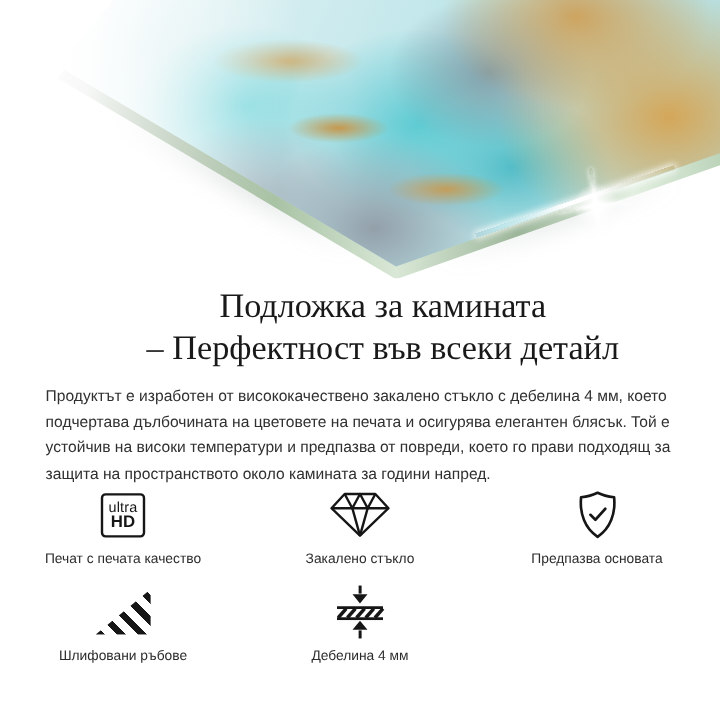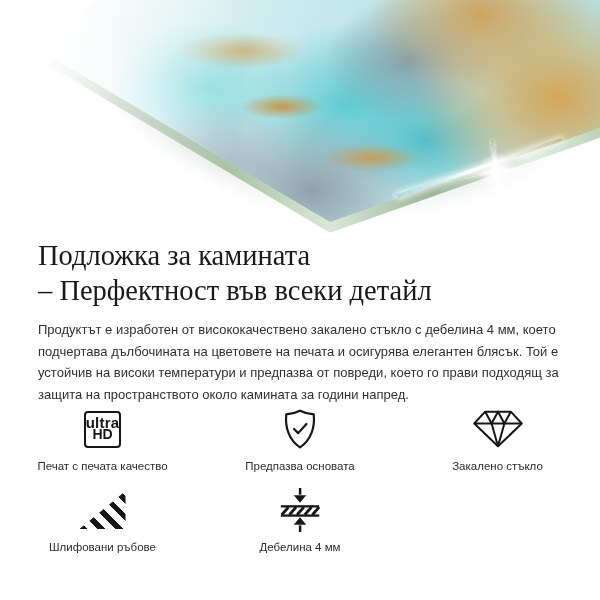--- a/index.html
+++ b/index.html
@@ -60,39 +60,39 @@
     position:absolute; inset:10px;
     background:radial-gradient(circle, rgba(255,255,255,.98) 0 12%, rgba(255,255,255,0) 62%);
   }
   .sparkle .ray-h, .sparkle .ray-v { position:absolute; background:linear-gradient(to right, rgba(255,255,255,0), #fff 42%, #fff 58%, rgba(255,255,255,0)); box-shadow:0 0 4px rgba(255,255,255,.95); }
   .sparkle .ray-h { left:0; top:30px; width:64px; height:2.5px; }
   .sparkle .ray-v { left:30px; top:0; width:2.5px; height:64px; background:linear-gradient(to bottom, rgba(255,255,255,0), #fff 42%, #fff 58%, rgba(255,255,255,0)); }
 
   
   h1 {
     margin:6px 0 0 38px; font-family:"Liberation Serif","DejaVu Serif",serif;
-    font-weight:400; font-size:28.5px; line-height:35px; color:#191919; letter-spacing:0;
+    font-weight:400; font-size:28.5px; line-height:35px; color:#191919; letter-spacing:0;text-align:center;
   }
   .lede {
     margin:11px 38px 0 38px; width:530px;
     font-size:13px; line-height:21.5px; color:#303030;
   }
 
   
   .features { display:grid; grid-template-columns:205px 190px 205px; row-gap:16px; margin-top:2px; width:600px; }
   .feature { display:flex; flex-direction:column; align-items:center; }
   .icon-box { height:44px; display:flex; align-items:center; justify-content:center; }
   .feature-label { margin-top:9px; font-size:11.5px; color:#2c2c2c; white-space:nowrap; }
   .icon-box svg { display:block; }
 
   .uhd-box {
     width:33px; height:33px; border:2.5px solid #161616; border-radius:4px;
     display:flex; flex-direction:column; align-items:center; justify-content:center;
   }
-  .uhd-top { font-size:15px; font-weight:700; line-height:10px; color:#161616; letter-spacing:.2px; }
+  .uhd-top { font-size:12px; font-weight:400; line-height:10px; color:#161616; letter-spacing:.2px; }
   .uhd-bottom { font-size:14px; font-weight:800; line-height:13px; color:#161616; }
 
   .edges-shape {
     width:46px; height:38px;
     background:repeating-linear-gradient(45deg, #161616 0 5.5px, transparent 5.5px 12.5px);
     clip-path:polygon(0 100%, 100% 0, 100% 100%);
   }
 </style>
 </head>
 <body>
@@ -124,39 +124,39 @@
       <div class="uhd-box">
         <span class="uhd-top">ultra</span>
         <span class="uhd-bottom">HD</span>
       </div>
     </div>
     <span class="feature-label">Печат с печата качество</span>
   </div>
 
   <div class="feature">
     <div class="icon-box">
-      <svg width="44" height="44" viewBox="0 0 44 48" fill="none" stroke="#161616" stroke-width="2.4" stroke-linecap="round" stroke-linejoin="round">
-        <path d="M22 4 C27 6.5 32 7.5 37 8 C38.5 23 33.5 36.5 22 44 C10.5 36.5 5.5 23 7 8 C12 7.5 17 6.5 22 4 Z"></path>
-        <polyline points="15.5,24 20,28.5 29,18.5"></polyline>
-      </svg>
-    </div>
-    <span class="feature-label">Предпазва основата</span>
-  </div>
-
-  <div class="feature">
-    <div class="icon-box">
       <svg width="52" height="42" viewBox="0 0 56 46" fill="none" stroke="#161616" stroke-width="2.2" stroke-linejoin="round">
         <polygon points="14,4 42,4 54,17 28,42 2,17"></polygon>
         <line x1="2" y1="17" x2="54" y2="17"></line>
         <polyline points="14,4 21,17 28,4 35,17 42,4"></polyline>
         <line x1="21" y1="17" x2="28" y2="42"></line>
         <line x1="35" y1="17" x2="28" y2="42"></line>
       </svg>
     </div>
     <span class="feature-label">Закалено стъкло</span>
+  </div>
+
+  <div class="feature">
+    <div class="icon-box">
+      <svg width="44" height="44" viewBox="0 0 44 48" fill="none" stroke="#161616" stroke-width="2.4" stroke-linecap="round" stroke-linejoin="round">
+        <path d="M22 4 C27 6.5 32 7.5 37 8 C38.5 23 33.5 36.5 22 44 C10.5 36.5 5.5 23 7 8 C12 7.5 17 6.5 22 4 Z"></path>
+        <polyline points="15.5,24 20,28.5 29,18.5"></polyline>
+      </svg>
+    </div>
+    <span class="feature-label">Предпазва основата</span>
   </div>
 
   <div class="feature">
     <div class="icon-box">
       <div class="edges-shape"></div>
     </div>
     <span class="feature-label">Шлифовани ръбове</span>
   </div>
 
   <div class="feature">

